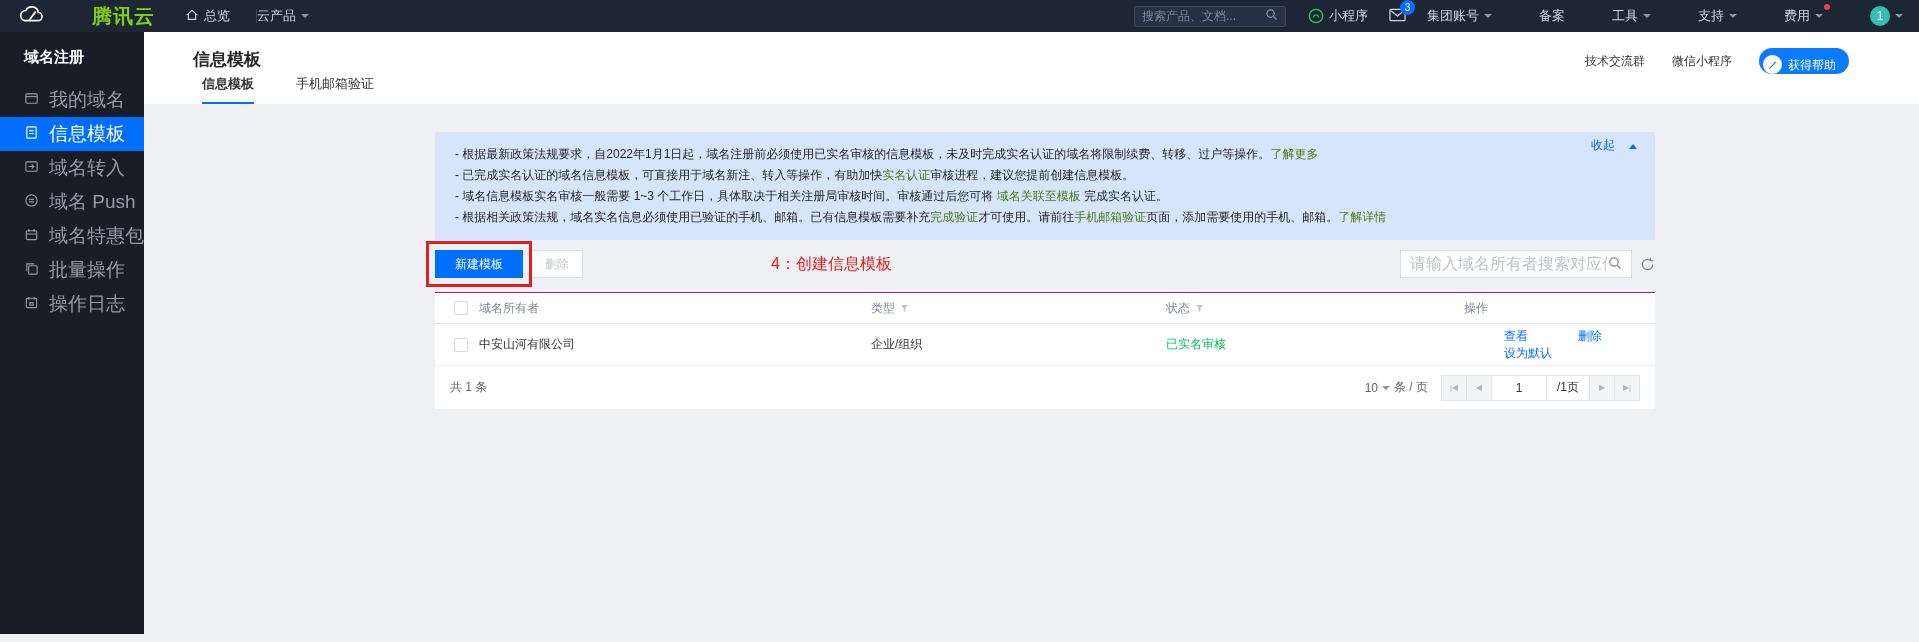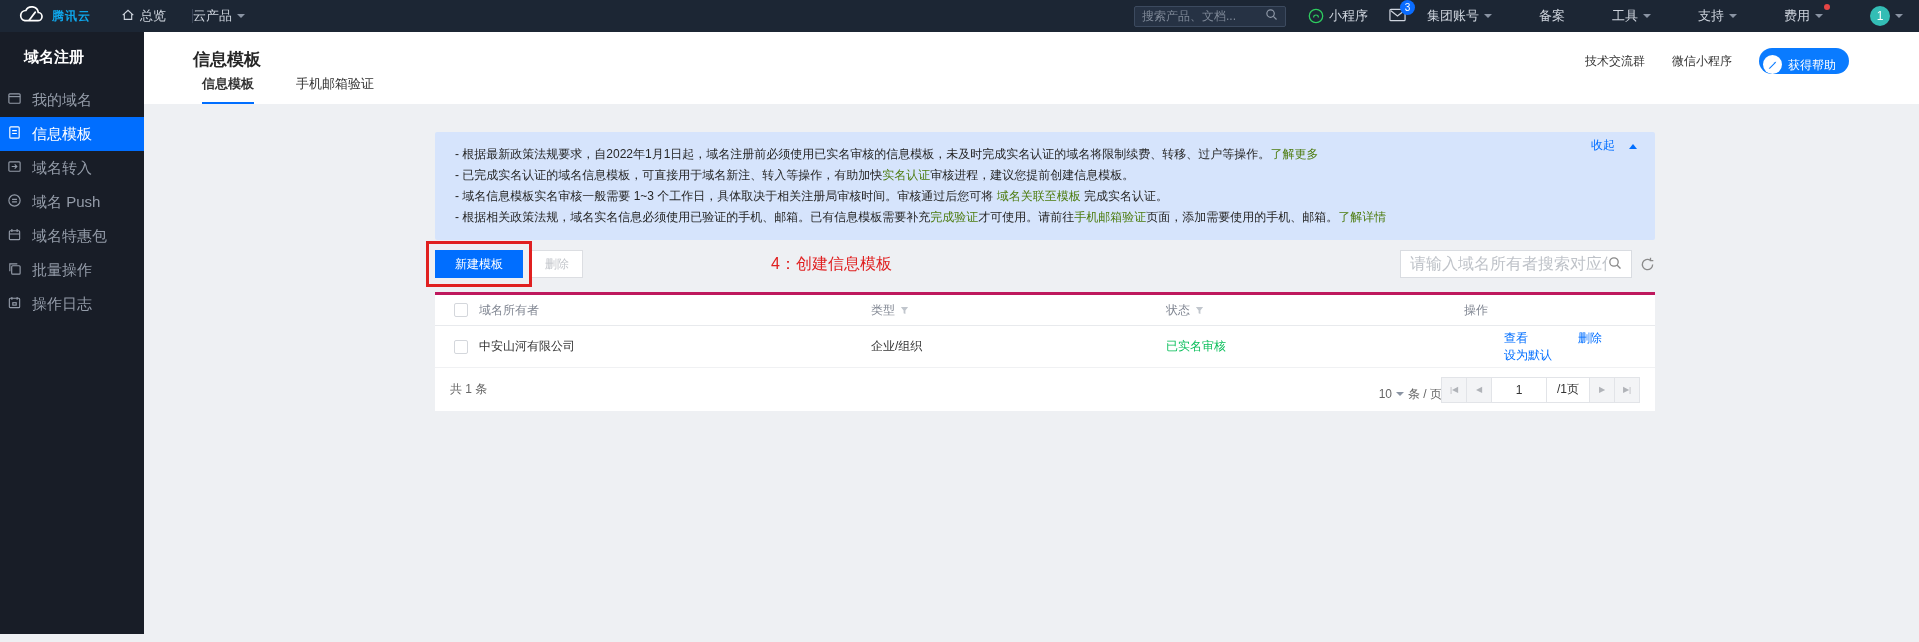--- a/index.html
+++ b/index.html
@@ -3,43 +3,43 @@
 <meta charset="utf-8">
 <style>
   * { margin:0; padding:0; box-sizing:border-box; }
   html,body { width:1919px; height:642px; overflow:hidden;
     font-family:"Liberation Sans","DejaVu Sans",sans-serif; font-size:12px; color:#333; background:#eef0f3; }
 
   
   .navbar { position:absolute; left:0; top:0; width:1919px; height:32px; background:#1c2634;
     display:flex; align-items:center; color:#cfd5de; z-index:20; padding:0 16px 0 18px; }
   .brand { display:flex; align-items:center; gap:7px; }
-  .brand-name { color:#0ea5e9; font-size:12px; font-weight:bold; letter-spacing:1px; }
+  .brand-name { color:#84cc16; font-size:20px; font-weight:bold; letter-spacing:1px;margin-left:40px; }
   .nav-item { display:flex; align-items:center; gap:5px; font-size:13px; color:#cfd5de; cursor:pointer; white-space:nowrap; }
   .nav-item + .nav-item { margin-left:26px; }
   .nav-div { width:1px; height:14px; background:#3a4456; margin-left:26px; }
   .caret { width:0; height:0; border:4px solid transparent; border-top-color:#8a94a3; margin-top:4px; }
   .nav-search { margin-left:auto; width:152px; height:21px; background:#263244; border:1px solid #3c4a5f;
     border-radius:2px; display:flex; align-items:center; padding:0 7px; cursor:text; }
   .nav-search-ph { flex:1; color:#7e8897; font-size:12px; }
   .nav-right { display:flex; align-items:center; margin-left:22px; gap:21px; }
   .mp-icon { width:16px; height:16px; }
   .mail-wrap { position:relative; cursor:pointer; display:flex; }
   .mail-badge { position:absolute; top:-8px; right:-9px; min-width:15px; height:15px; background:#0a6cff;
     border-radius:8px; color:#fff; font-size:10px; line-height:15px; text-align:center; padding:0 3px; }
   .fee-wrap { position:relative; }
   .fee-dot { position:absolute; top:-3px; right:-7px; width:6px; height:6px; border-radius:50%; background:#e54545; }
   .avatar { width:20px; height:20px; border-radius:50%; background:#33bdb5; color:#fff; font-size:12px;
     display:flex; align-items:center; justify-content:center; cursor:pointer; }
 
   
   .sidebar { position:absolute; left:0; top:24px; width:144px; height:610px; background:#181d27; }
   .side-title { color:#fff; font-size:15px; font-weight:bold; padding:24px 0 16px 24px; }
-  .side-item { height:34px; display:flex; align-items:center; gap:10px; padding-left:7px;
-    color:#949ca9; font-size:15px; cursor:pointer; white-space:nowrap; }
+  .side-item { height:34px; display:flex; align-items:center; gap:10px; padding-left:24px;
+    color:#949ca9; font-size:19px; cursor:pointer; white-space:nowrap; }
   .side-item.active { background:#006eff; color:#fff; }
   .side-item svg { flex:0 0 auto; }
 
   
   .page-header { position:absolute; left:144px; top:32px; width:1775px; height:72px; background:#fff; }
   .page-title { position:absolute; left:49px; top:16px; font-size:17px; font-weight:bold; color:#262626; }
   .tabs { position:absolute; left:58px; bottom:0; display:flex; gap:42px; }
   .tab { font-size:13px; color:#333; padding-bottom:9px; cursor:pointer; border-bottom:2px solid transparent; }
   .tab.active { font-weight:bold; border-bottom-color:#006eff; }
   .header-links { position:absolute; right:70px; top:16px; display:flex; align-items:center; gap:27px; }
@@ -64,32 +64,32 @@
   .btn-disabled { width:52px; height:28px; margin-left:8px; background:#fff; border:1px solid #dcdee2; color:#c3c6cb;
     font-size:12px; font-family:inherit; }
   .red-rect { position:absolute; left:-9px; top:-9px; width:106px; height:46px; border:3px solid #e02020; pointer-events:none; }
   .annotation { margin-left:188px; color:#e01f1f; font-size:16px; white-space:nowrap; }
   .search-wrap { margin-left:auto; display:flex; align-items:center; }
   .search-box { width:232px; height:28px; background:#fff; border:1px solid #d9dce1; display:flex; align-items:center;
     padding:0 9px; cursor:text; }
   .search-ph { flex:1; color:#bfc3c9; font-size:16px; white-space:nowrap; overflow:hidden; }
   .refresh { margin-left:8px; cursor:pointer; display:flex; }
 
-  .table-card { margin-top:14px; background:#fff; border-top:3px solid #be185d; }
+  .table-card { margin-top:14px; background:#fff; border-top:1px solid #be185d; }
   .t-head, .t-row { display:grid; grid-template-columns:44px 392px 295px 298px 1fr; align-items:center; }
   .t-head { height:31px; color:#808692; border-bottom:1px solid #e8eaed; }
   .t-row { height:42px; color:#333; border-bottom:1px solid #f0f1f3; }
   .cb-cell { padding-left:19px; }
   .checkbox { width:14px; height:14px; border:1px solid #d4d7dc; border-radius:2px; background:#fff; display:block; cursor:pointer; }
   .th-label { display:flex; align-items:center; gap:5px; }
   .funnel { cursor:pointer; display:flex; }
   .status-ok { color:#0abf5b; }
   .act-link { color:#006eff; cursor:pointer; margin-right:10px;margin-left:40px; }
   .t-foot { height:43px; display:flex; align-items:center; padding:0 15px; color:#666; }
-  .foot-right { margin-left:auto; display:flex; align-items:flex-end; }
+  .foot-right { margin-left:auto; display:flex; align-items:center; gap:14px; }
   .page-size { display:flex; align-items:center; gap:4px; cursor:pointer; }
   .caret-sm { width:0; height:0; border:4px solid transparent; border-top-color:#8a94a3; margin-top:4px; }
   .pg { display:flex; }
   .pg > span { height:26px; border:1px solid #e2e4e8; margin-left:-1px; display:flex; align-items:center;
     justify-content:center; background:#f3f4f6; color:#b0b3b8; font-size:8px; }
   .pg-btn { width:26px; cursor:pointer; }
   .pg-input { width:56px; background:#fff !important; color:#333 !important; font-size:12px !important; }
   .pg-label { width:44px; background:#fff !important; color:#333 !important; font-size:12px !important; }
 </style>
 </head>

